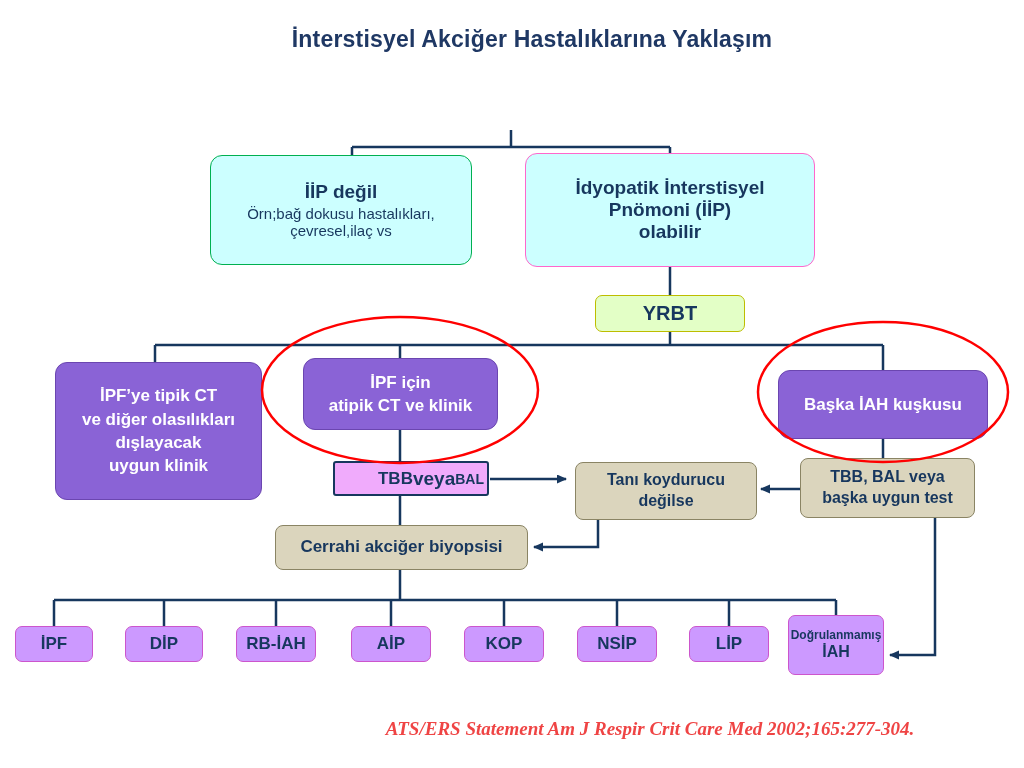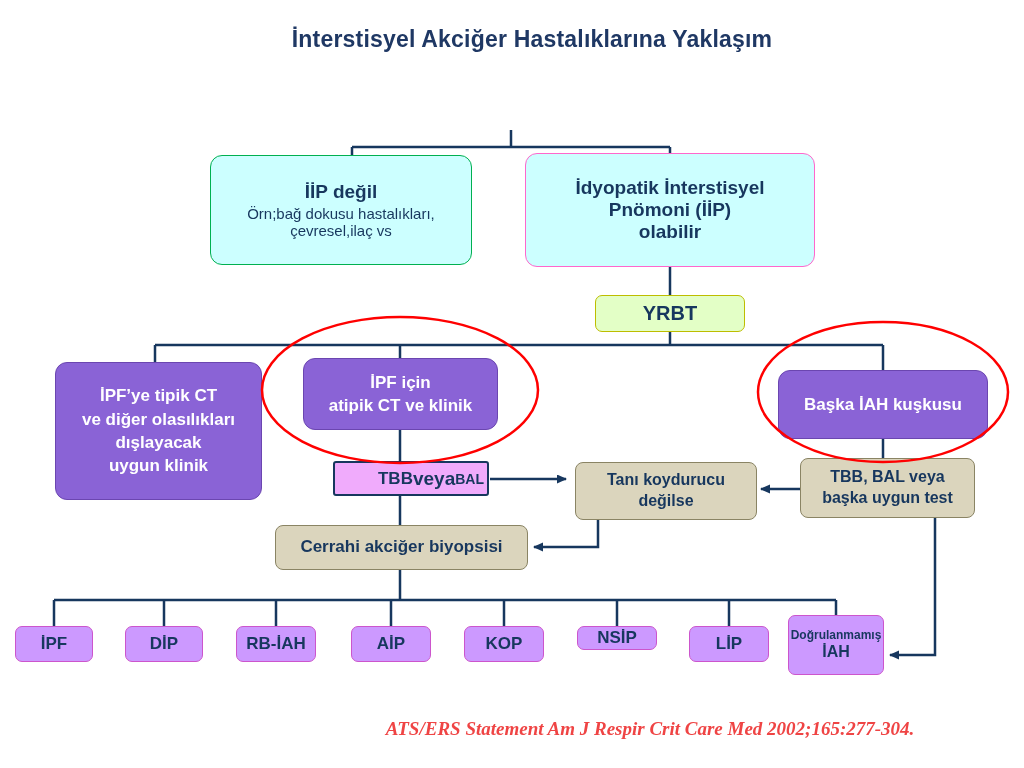--- a/index.html
+++ b/index.html
@@ -111,21 +111,21 @@
   <div class="box tan" style="left:800px; top:458px; width:175px; height:60px;">TBB, BAL veya
 başka uygun test</div>
 
   <div class="box tan" style="left:275px; top:525px; width:253px; height:45px; font-size:17px;">Cerrahi akciğer biyopsisi</div>
 
   <div class="box violet" style="left:15px;  top:626px; width:78px; height:36px;">İPF</div>
   <div class="box violet" style="left:125px; top:626px; width:78px; height:36px;">DİP</div>
   <div class="box violet" style="left:236px; top:626px; width:80px; height:36px;">RB-İAH</div>
   <div class="box violet" style="left:351px; top:626px; width:80px; height:36px;">AİP</div>
   <div class="box violet" style="left:464px; top:626px; width:80px; height:36px;">KOP</div>
-  <div class="box violet" style="left:577px; top:626px; width:80px; height:24px;text-align:center;">NSİP</div>
+  <div class="box violet" style="left:577px; top:626px; width:80px; height:36px;text-align:center;">NSİP</div>
   <div class="box violet" style="left:689px; top:626px; width:80px; height:36px;">LİP</div>
 
   <div class="box violet" style="left:788px; top:615px; width:96px; height:60px;">
     <span class="small">Doğrulanmamış</span>
     <span class="big">İAH</span>
   </div>
 
   <div class="citation">ATS/ERS Statement Am J Respir Crit Care Med 2002;165:277-304.</div>
 
   <svg id="annotations" class="overlay" width="1024" height="768" viewBox="0 0 1024 768">

